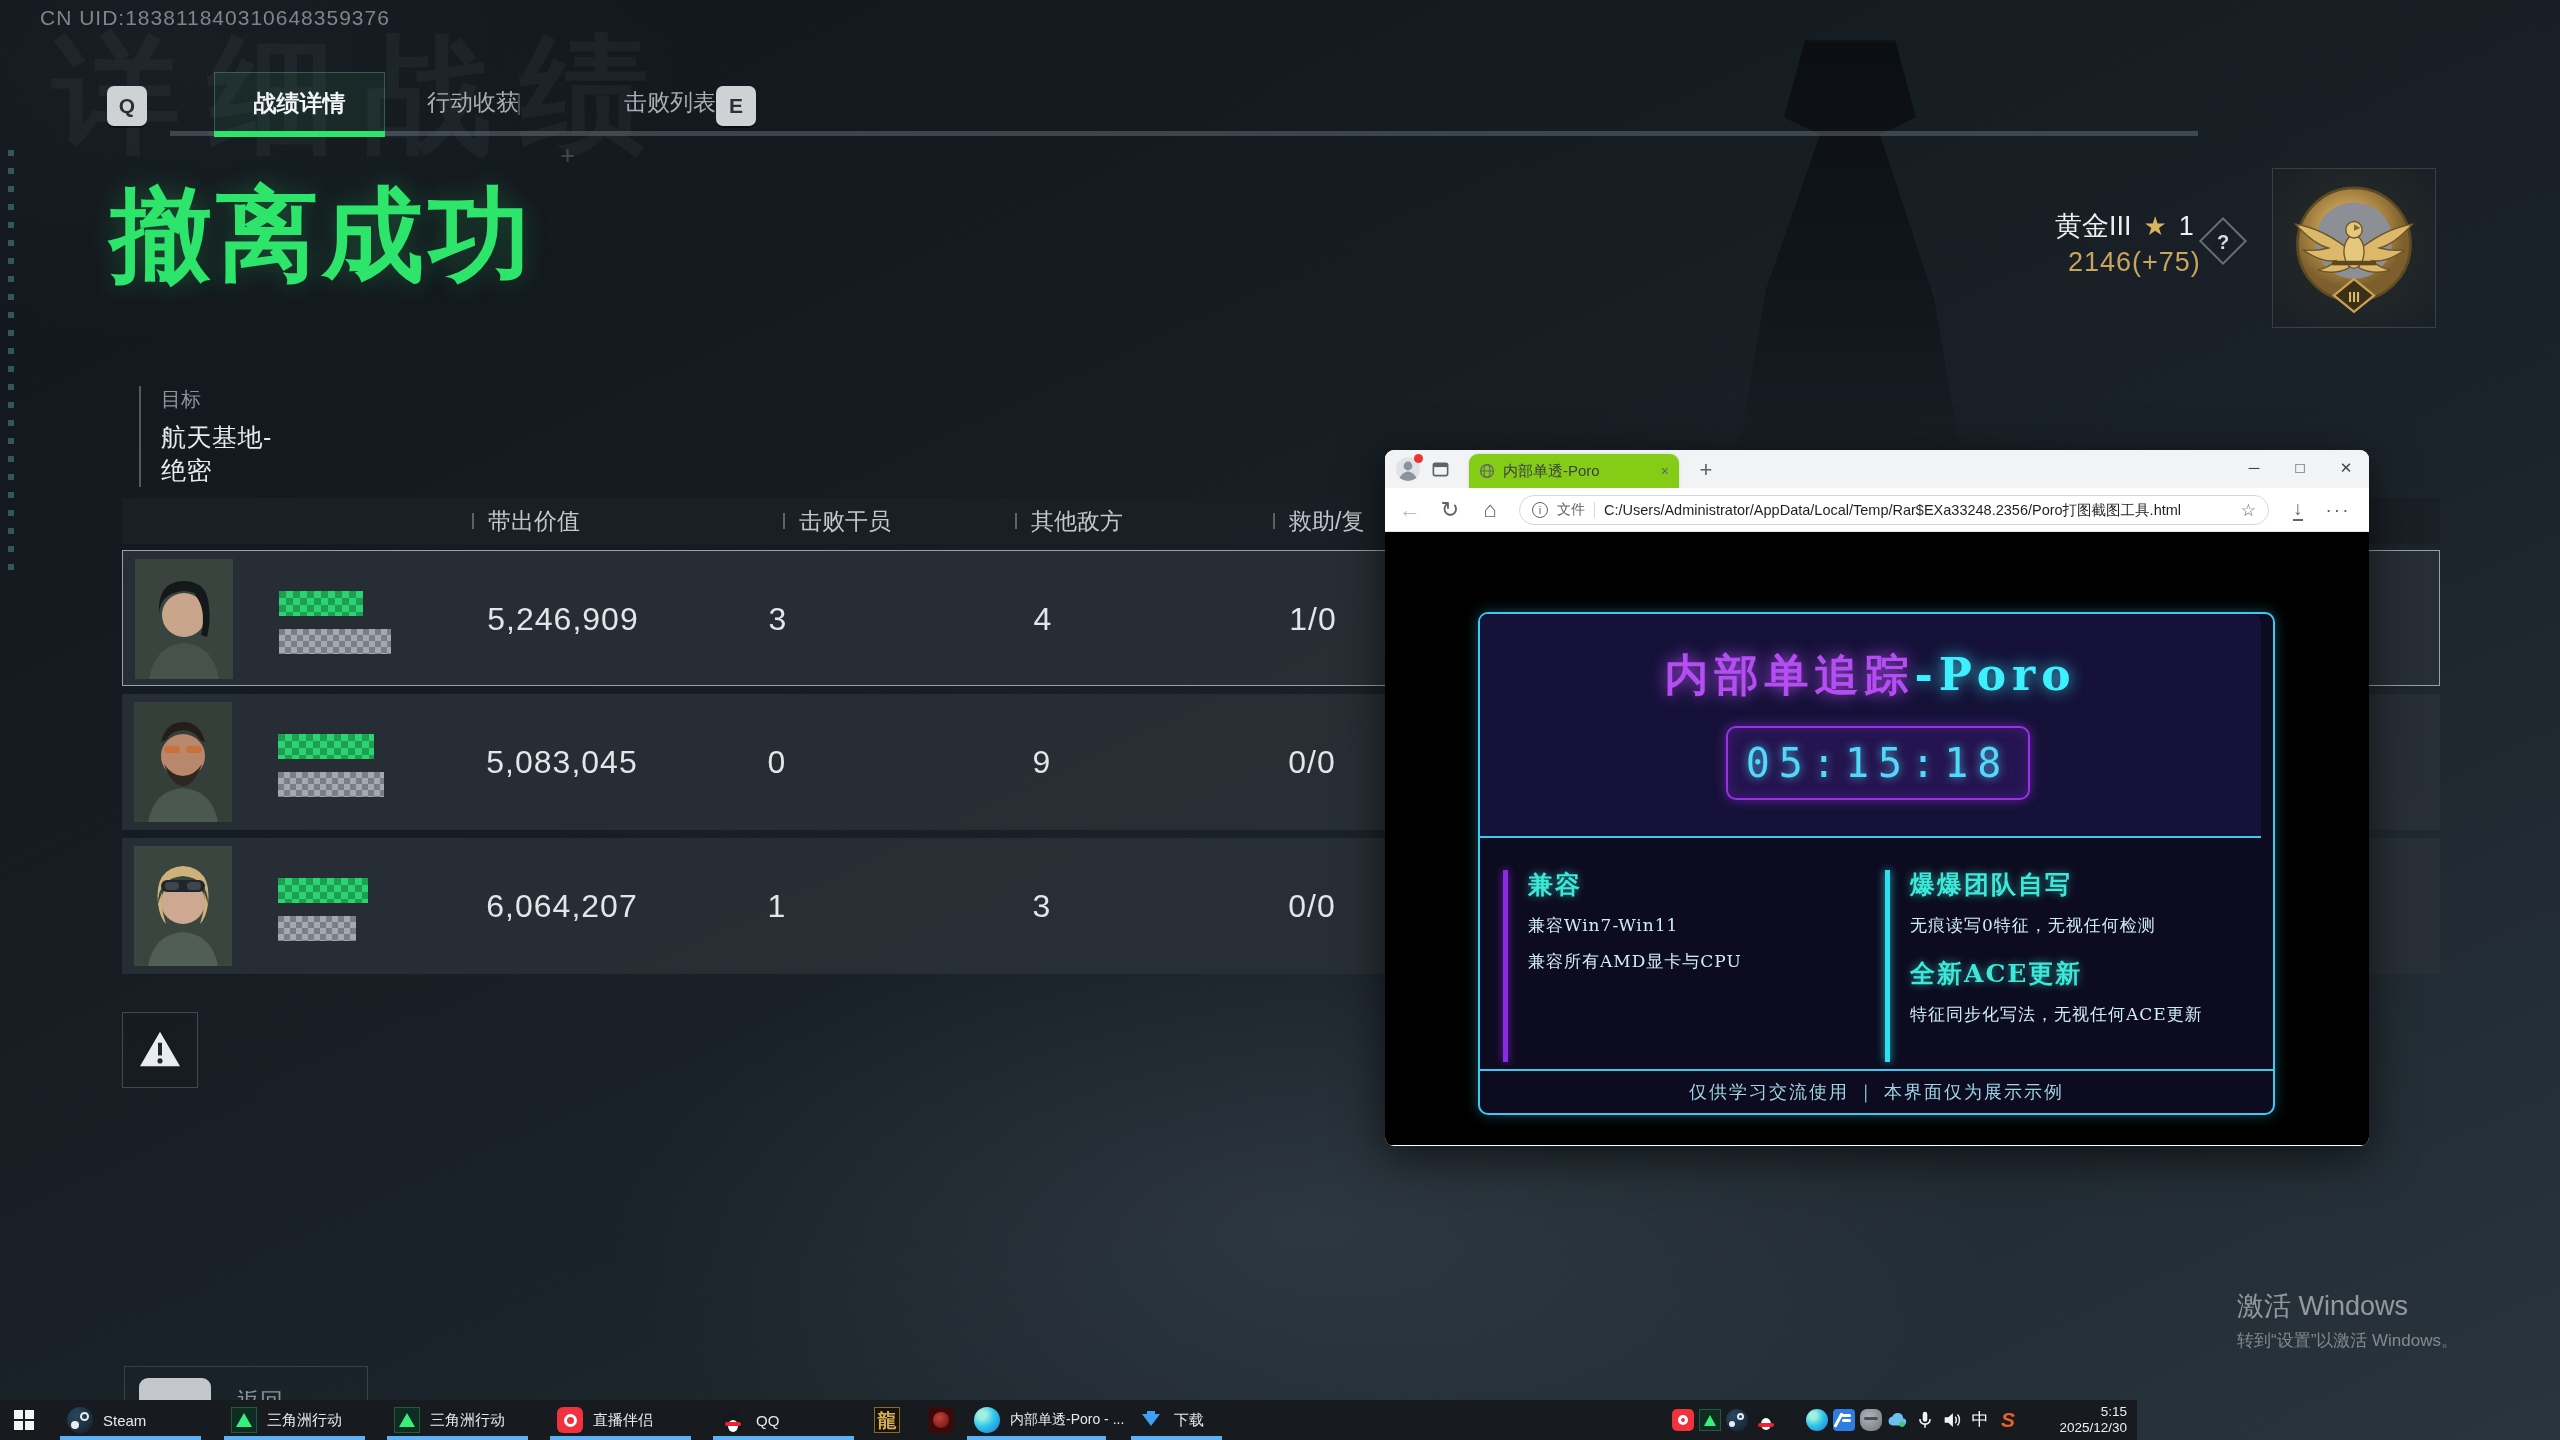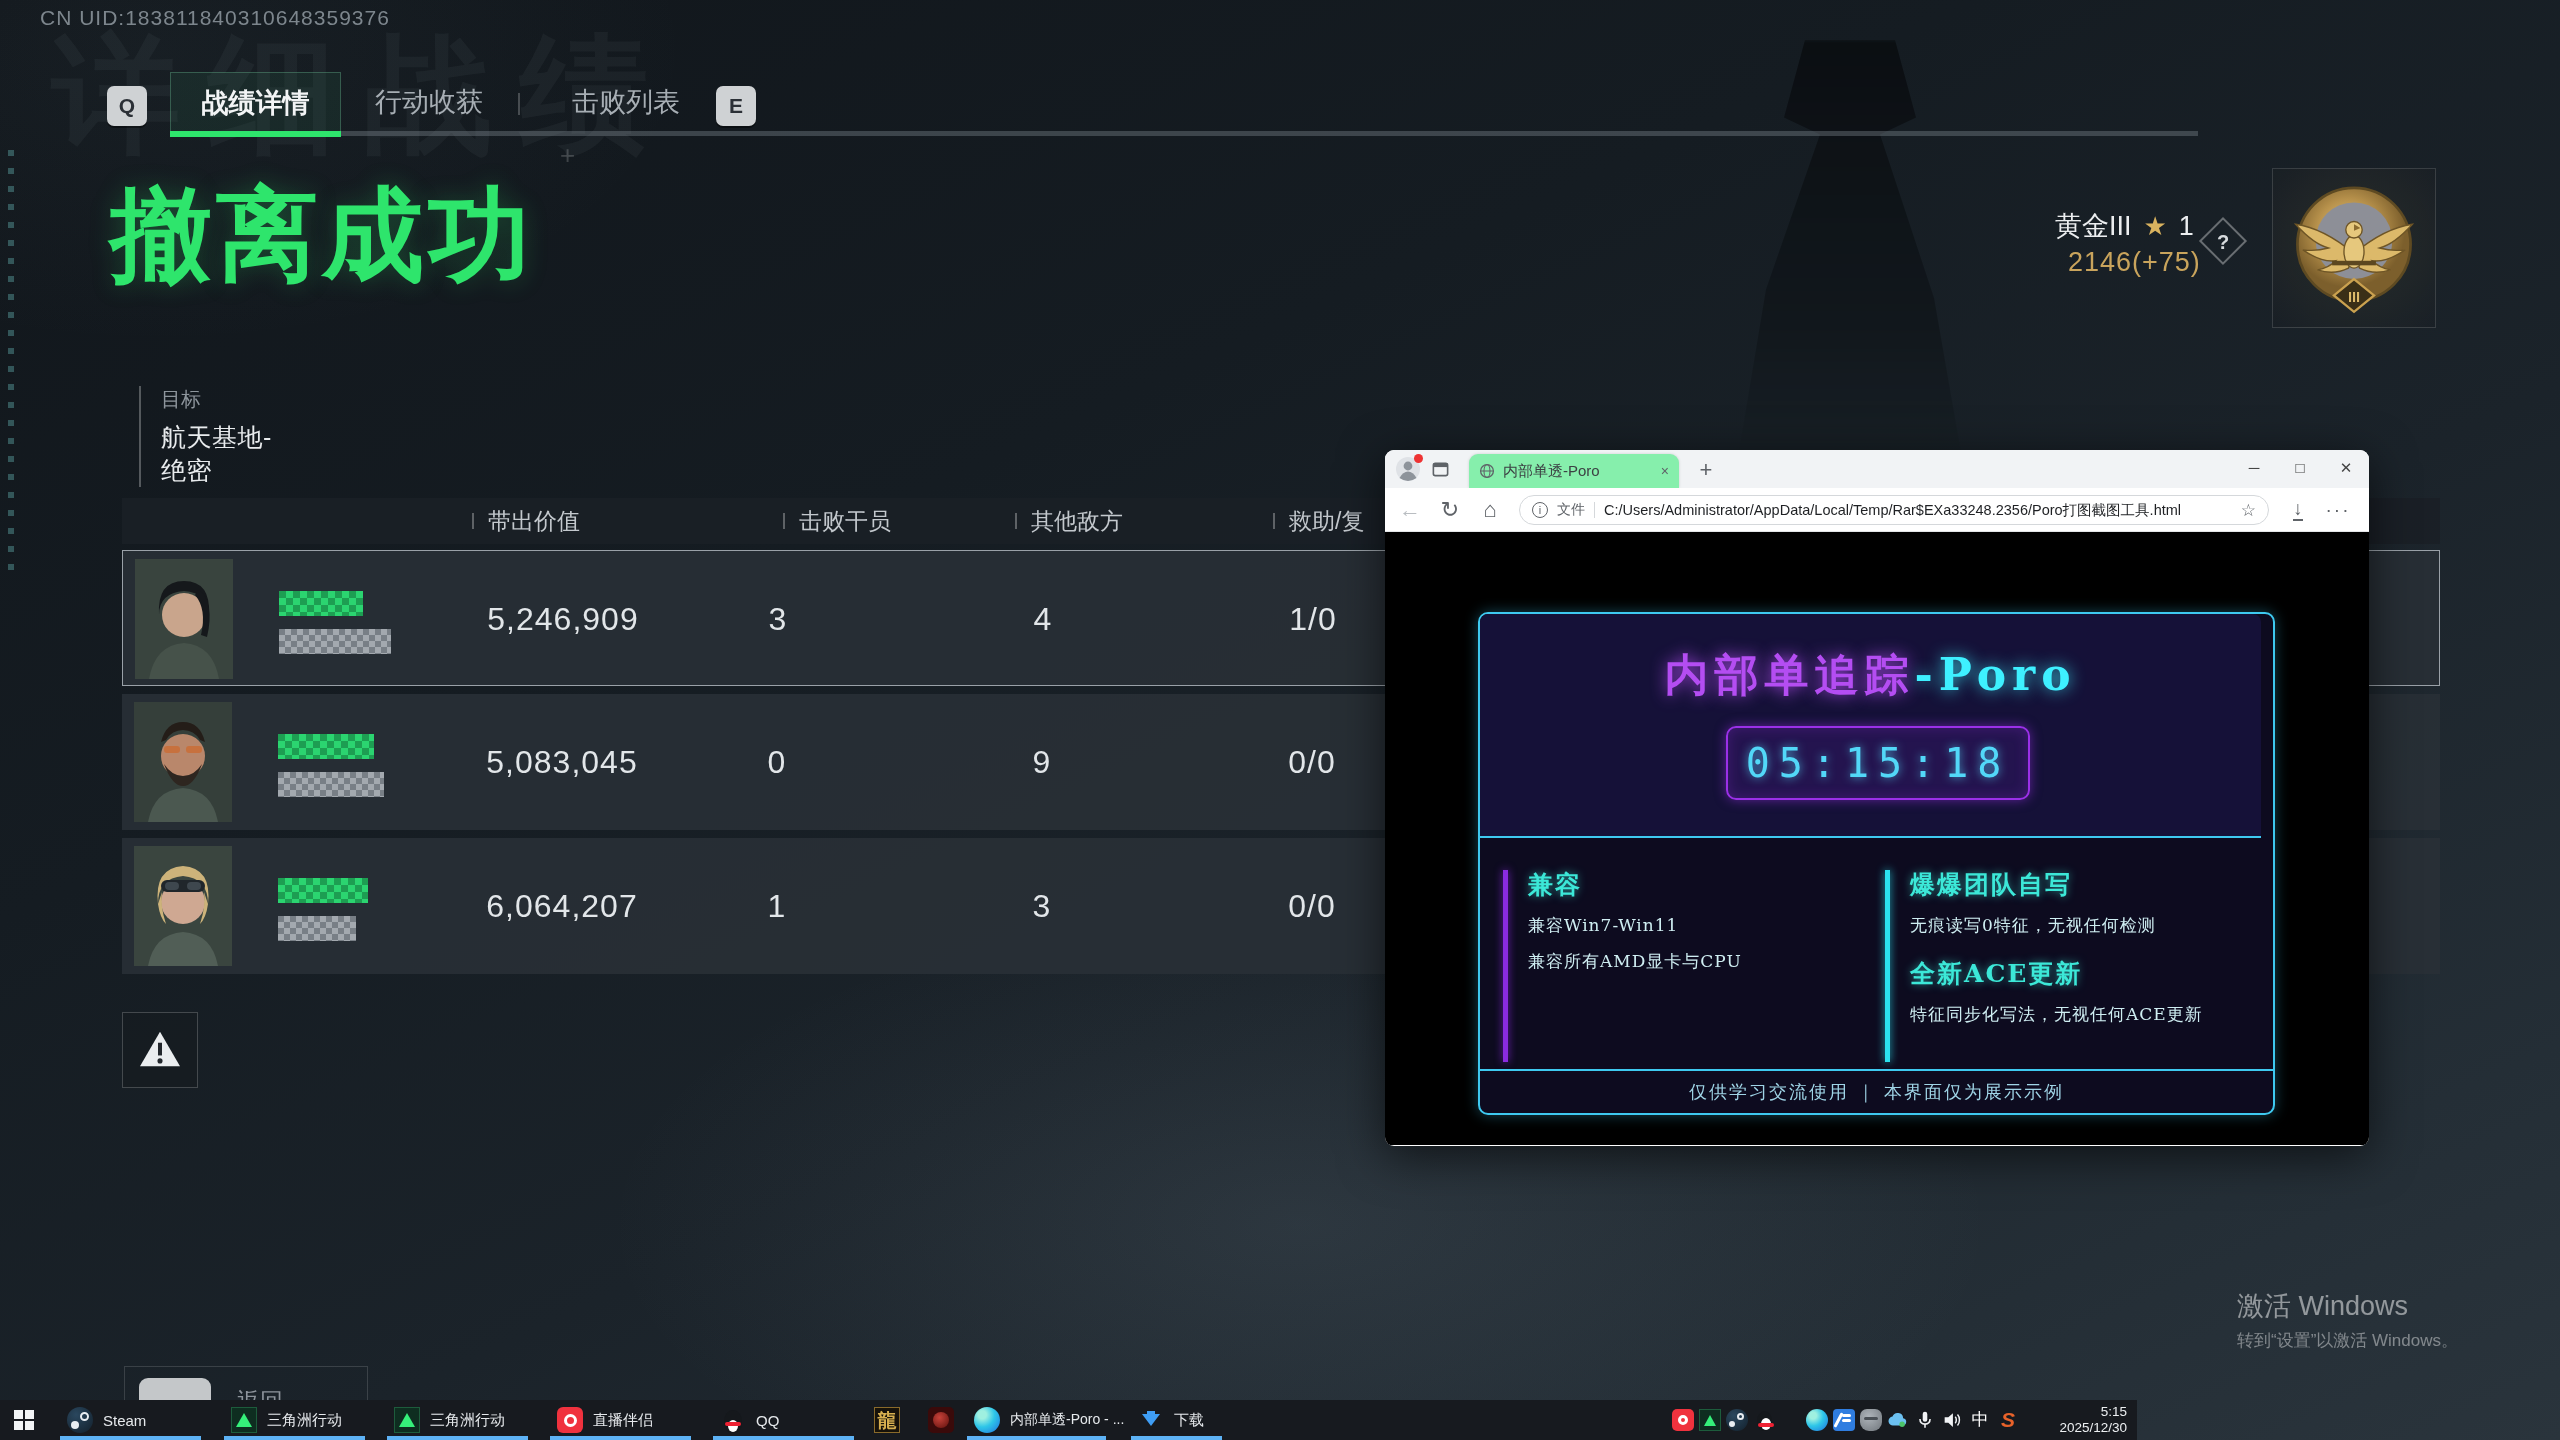--- a/index.html
+++ b/index.html
@@ -20,21 +20,21 @@
   .bg-watermark { position:absolute; left:52px; top:10px; font-size:128px; font-weight:bold;
     color:rgba(190,210,220,.05); letter-spacing:28px; white-space:nowrap; }
   .cross { position:absolute; color:rgba(255,255,255,.18); font-size:26px; }
   
   .uid { position:absolute; left:40px; top:6px; font-size:21px; color:#7d868d; letter-spacing:1px; }
   .keycap { position:absolute; width:40px; height:40px; top:86px; background:#cfd2d4; border-radius:7px;
     color:#2b3036; font-size:21px; font-weight:bold; text-align:center; line-height:40px;
     box-shadow:0 2px 0 rgba(0,0,0,.4); }
   .tab-track { position:absolute; left:170px; top:131px; width:2028px; height:5px; background:rgba(130,140,148,.38); }
   .tab { position:absolute; top:72px; height:60px; line-height:60px; text-align:center;
-    font-size:27px; color:#a7aeb4; cursor:default; }
+    font-size:23px; color:#a7aeb4; cursor:default;margin-left:44px; }
   .tab.active { color:#f2f4f5; font-weight:bold; background:rgba(46,110,80,.16);
     border:1px solid rgba(110,190,150,.35); }
   .tab.active::after { content:""; position:absolute; left:-1px; right:-1px; bottom:-6px; height:6px; background:#2ee56c; }
   .tab-divider { position:absolute; left:518px; top:93px; width:2px; height:22px; background:rgba(255,255,255,.22); }
   .result-title { position:absolute; left:110px; top:168px; font-size:102px; font-weight:bold; color:#2ee56c;
     letter-spacing:4px; text-shadow:0 0 24px rgba(46,229,108,.25); }
   .info-block { position:absolute; top:350px; border-left:2px solid rgba(255,255,255,.28); padding-left:20px; }
   .info-label { font-size:20px; color:#8d959c; }
   .info-value { font-size:25px; color:#e8ebed; margin-top:8px; letter-spacing:.5px; }
   
@@ -69,21 +69,21 @@
     display:flex; align-items:center; gap:26px; padding-left:14px; }
   .back-keycap { width:72px; height:46px; background:#c4c7c9; border-radius:9px; }
   .back-label { font-size:23px; color:#8d949c; }
   
   .bw { position:absolute; left:1385px; top:450px; width:984px; height:696px; border-radius:9px;
     background:#fff; box-shadow:0 10px 46px rgba(0,0,0,.6); z-index:10; overflow:hidden; }
   .bw-tabs { position:relative; height:38px; background:#f1f3f5; }
   .bw-profile { position:absolute; left:10px; top:6px; width:26px; height:26px; }
   .bw-profile .dot { position:absolute; right:-2px; top:-2px; width:9px; height:9px; background:#e33; border-radius:50%; }
   .bw-tabmgr { position:absolute; left:46px; top:9px; }
-  .bw-tab { position:absolute; left:84px; top:4px; width:210px; height:34px; background:#86efac;
+  .bw-tab { position:absolute; left:84px; top:4px; width:210px; height:34px; background:#84cc16;
     border-radius:9px 9px 0 0; box-shadow:0 0 3px rgba(0,0,0,.15); display:flex; align-items:center; gap:8px; padding:0 10px; }
   .bw-tab-title { font-size:15px; color:#3c4043; flex:1; white-space:nowrap; overflow:hidden; }
   .bw-tab-close { font-size:14px; color:#5f6368; }
   .bw-newtab { position:absolute; left:306px; top:4px; font-size:22px; color:#5f6368; width:30px; text-align:center; line-height:32px; }
   .bw-controls { position:absolute; right:0; top:0; display:flex; }
   .bw-ctl { width:46px; height:36px; text-align:center; line-height:36px; font-size:15px; color:#444; }
   .bw-toolbar { position:relative; height:44px; background:#fff; border-bottom:1px solid #e3e5e8; }
   .bw-nav { position:absolute; top:0; height:44px; line-height:44px; font-size:22px; color:#5f6368; text-align:center; width:34px; }
   .bw-url { position:absolute; left:134px; right:100px; top:7px; height:30px; border:1px solid #d5d8db; border-radius:15px;
     background:#fff; display:flex; align-items:center; gap:9px; padding:0 12px; }

